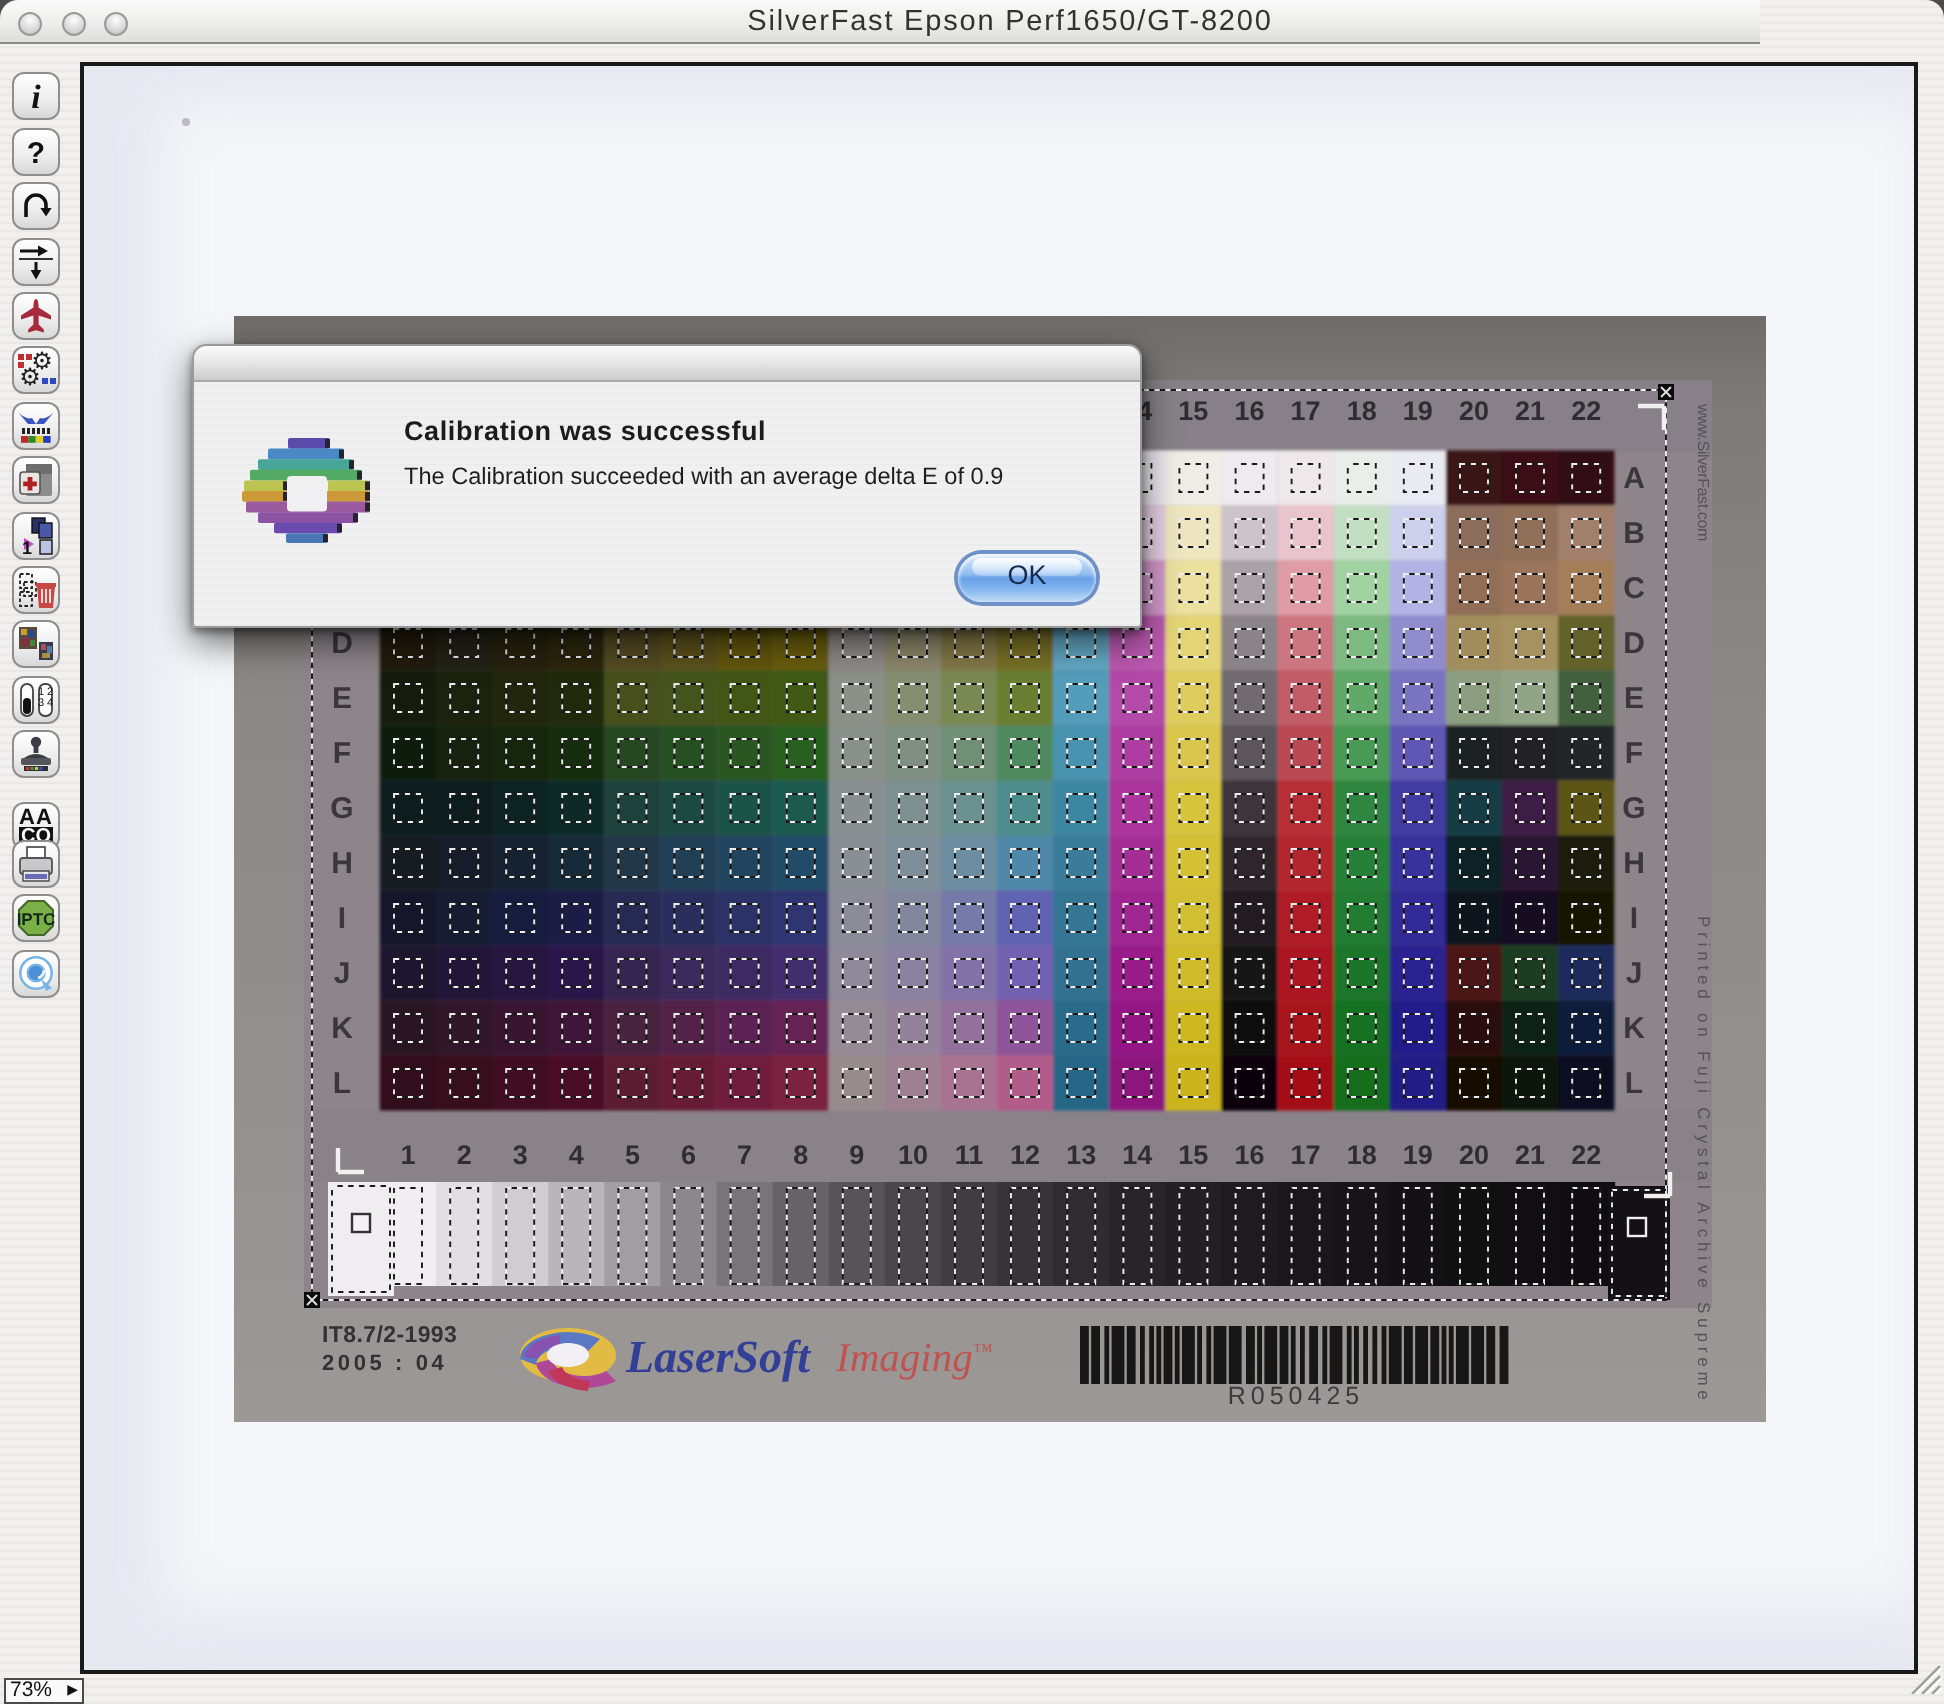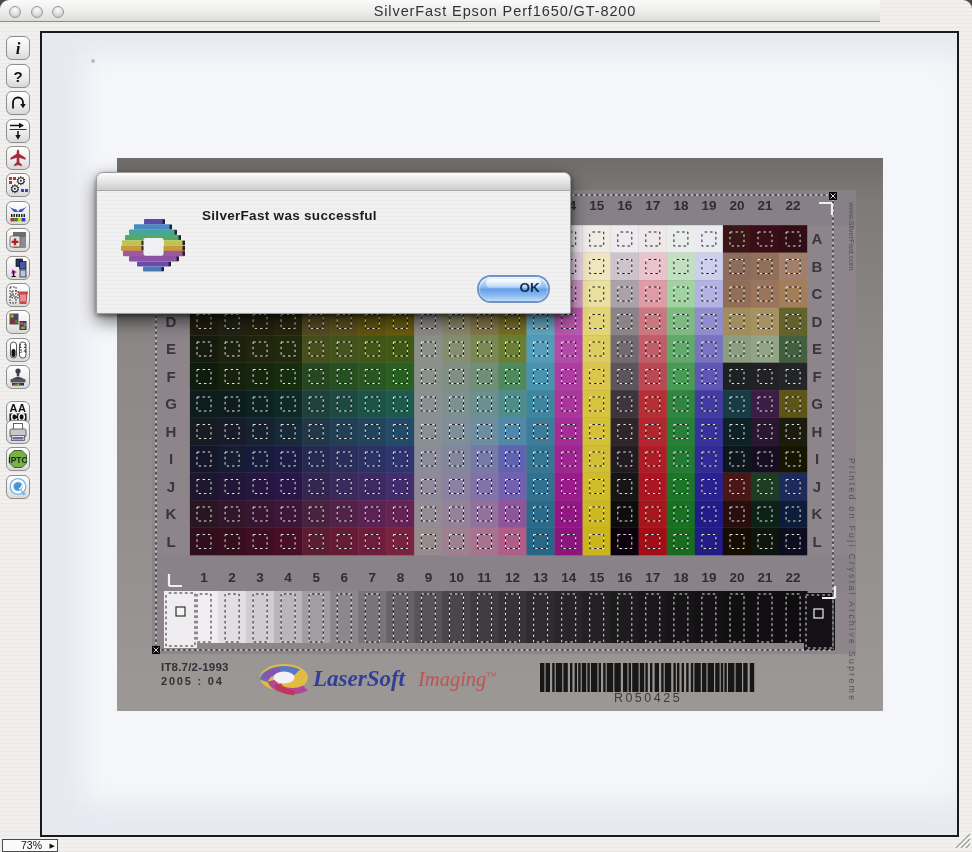--- a/index.html
+++ b/index.html
@@ -34,26 +34,26 @@
 #dtitle{position:absolute;left:0;top:0;width:100%;height:18px;border-radius:7px 7px 0 0;
  background:linear-gradient(180deg,#fbfbfb,#e8e8e8 45%,#cccccc);
  border-bottom:1px solid #a8a8a8;box-sizing:border-box;}
 #dicon{position:absolute;left:24px;top:46px;}
 #dhead{position:absolute;left:105px;top:35px;font-size:13.5px;font-weight:700;color:#1c1c1c;letter-spacing:0.3px;}
 #dbody{position:absolute;left:105px;top:58px;font-size:11.8px;color:#1e1e1e;}
 #okbtn{position:absolute;left:382px;top:104px;width:69px;height:24px;border-radius:12px;
  background:linear-gradient(180deg,#d8e9fb 0%,#96c0f2 40%,#68a0e8 52%,#86b8ee 75%,#c0dcf6 100%);
  box-shadow:0 0 0 2px #7090c8,inset 0 1px 2px #ffffff;}
 #okbtn b{position:absolute;left:0;top:3px;width:100%;text-align:center;
- font-size:13.5px;font-weight:700;color:#142c50;padding-left:16px;}
+ font-size:13.5px;font-weight:400;color:#142c50;}
 #okbtn i{position:absolute;left:7px;top:2px;width:55px;height:9px;border-radius:8px;
  background:linear-gradient(180deg,rgba(255,255,255,0.95),rgba(255,255,255,0.25));}
 #zoombox{position:absolute;left:2px;top:839px;width:36px;height:11px;
  background:#fafafa;border:1px solid #4a4a4a;font-size:10.5px;color:#111;
- line-height:11px;padding-left:18px;}
+ line-height:11px;padding-left:2px;}
 #zoombox span{float:right;margin-right:2px;font-size:7px;line-height:11px;}
 #grip{position:absolute;right:1px;bottom:0px;}
 </style></head>
 <body>
 <div id="canvas">
     <div id="page"></div>
     <div id="speck"></div>
     <svg id="target" width="766" height="553" viewBox="0 0 766 553" font-family="Liberation Sans, sans-serif">
       <defs>
         <linearGradient id="fr" x1="0" y1="0" x2="0" y2="1">
@@ -1277,21 +1277,22 @@
         <rect x="2" y="31.8" width="62" height="5.4" rx="1" fill="#9a5a9e"></rect>
         <rect x="61.5" y="32.3" width="2.5" height="4.4" fill="#26222e"></rect>
         <rect x="8" y="37.1" width="50" height="5.4" rx="1" fill="#8c52a4"></rect>
         <rect x="55.5" y="37.6" width="2.5" height="4.4" fill="#26222e"></rect>
         <rect x="16" y="42.4" width="34" height="5.2" rx="1" fill="#6a4aae"></rect>
         <rect x="47.5" y="42.9" width="2.5" height="4.2" fill="#26222e"></rect>
         <rect x="22" y="47.6" width="21" height="4.9" rx="1" fill="#4a78b4"></rect>
         <rect x="40.5" y="48.1" width="2.5" height="3.9" fill="#26222e"></rect>
         <rect x="22.5" y="19" width="20" height="17.8" rx="2" fill="#f0eff2"></rect>
       </svg></div>
- <div id="dhead">SilverFast was successful</div>
+ <div id="dhead">Calibration was successful</div>
+ <div id="dbody">The Calibration succeeded with an average delta E of 0.9</div>
  <div id="okbtn">
       <i></i>
       <b>OK</b>
     </div>
 </div>
 <div id="zoombox">73%<span>▶</span></div>
 <div id="grip"><svg width="24" height="14">
 <g stroke="#9c9c9c" stroke-width="1.2">
         <path d="M 23 0 L 9 14"></path>
         <path d="M 23 5 L 14 14"></path>

